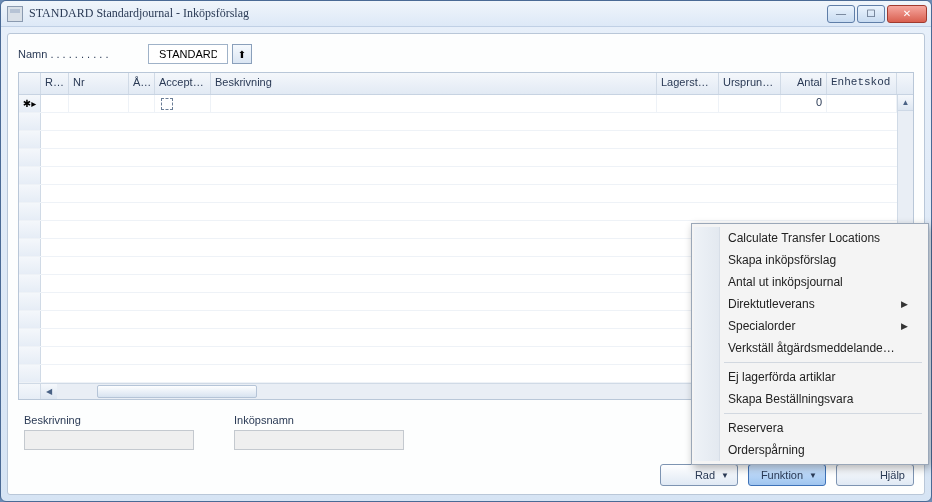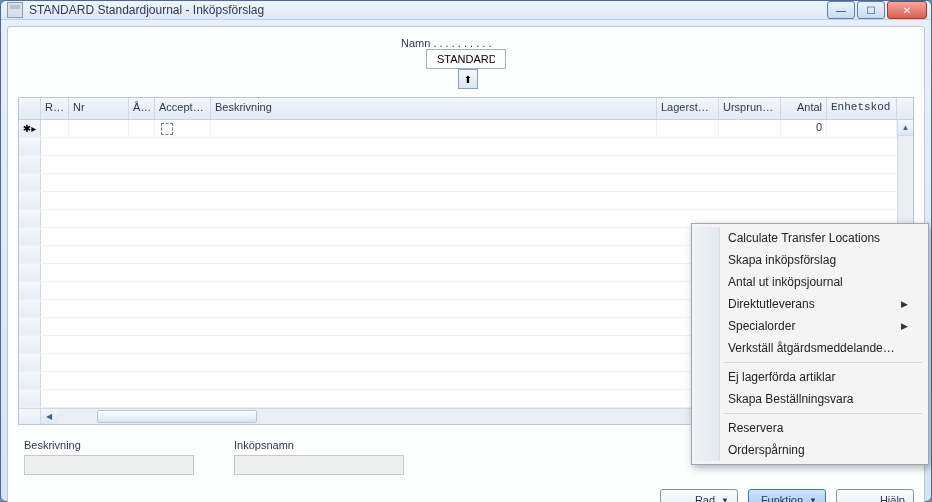--- a/index.html
+++ b/index.html
@@ -22,20 +22,21 @@
     position: relative;
   }
   .titlebar {
     height: 28px;
     display: flex;
     align-items: center;
     padding: 0 4px 0 6px;
     background: linear-gradient(#f0f5fb, #dde9f7);
     border-bottom: 1px solid #c0d0e5;
     border-radius: 6px 6px 0 0;
+    font-family: Liberation Serif, serif;
   }
   .titlebar .app-icon {
     width: 16px; height: 16px;
     background: #d9e0e8;
     border: 1px solid #8a9ab0;
     margin-right: 6px;
     display:inline-block;
     position:relative;
   }
   .titlebar .app-icon::before{
@@ -63,21 +64,21 @@
     margin:6px;
     background:#fdfefe;
     border:1px solid #b9c7d8;
     border-radius:3px;
     flex:1;
     padding:10px 10px 8px 10px;
     display:flex;
     flex-direction:column;
     position:relative;
   }
-  .form-row { display:flex; align-items:center; margin-bottom:8px;flex-direction:column; }
+  .form-row { display:flex; align-items:center; margin-bottom:8px; }
   .form-label { color:#2a3a55; font-size:11px; width:130px; white-space:pre; }
   .text-input {
     border:1px solid #9fb2c8;
     background:#fff;
     height:20px;
     padding:0 10px;
     font-size:11px;
     width:80px;
   }
   .lookup-btn {

